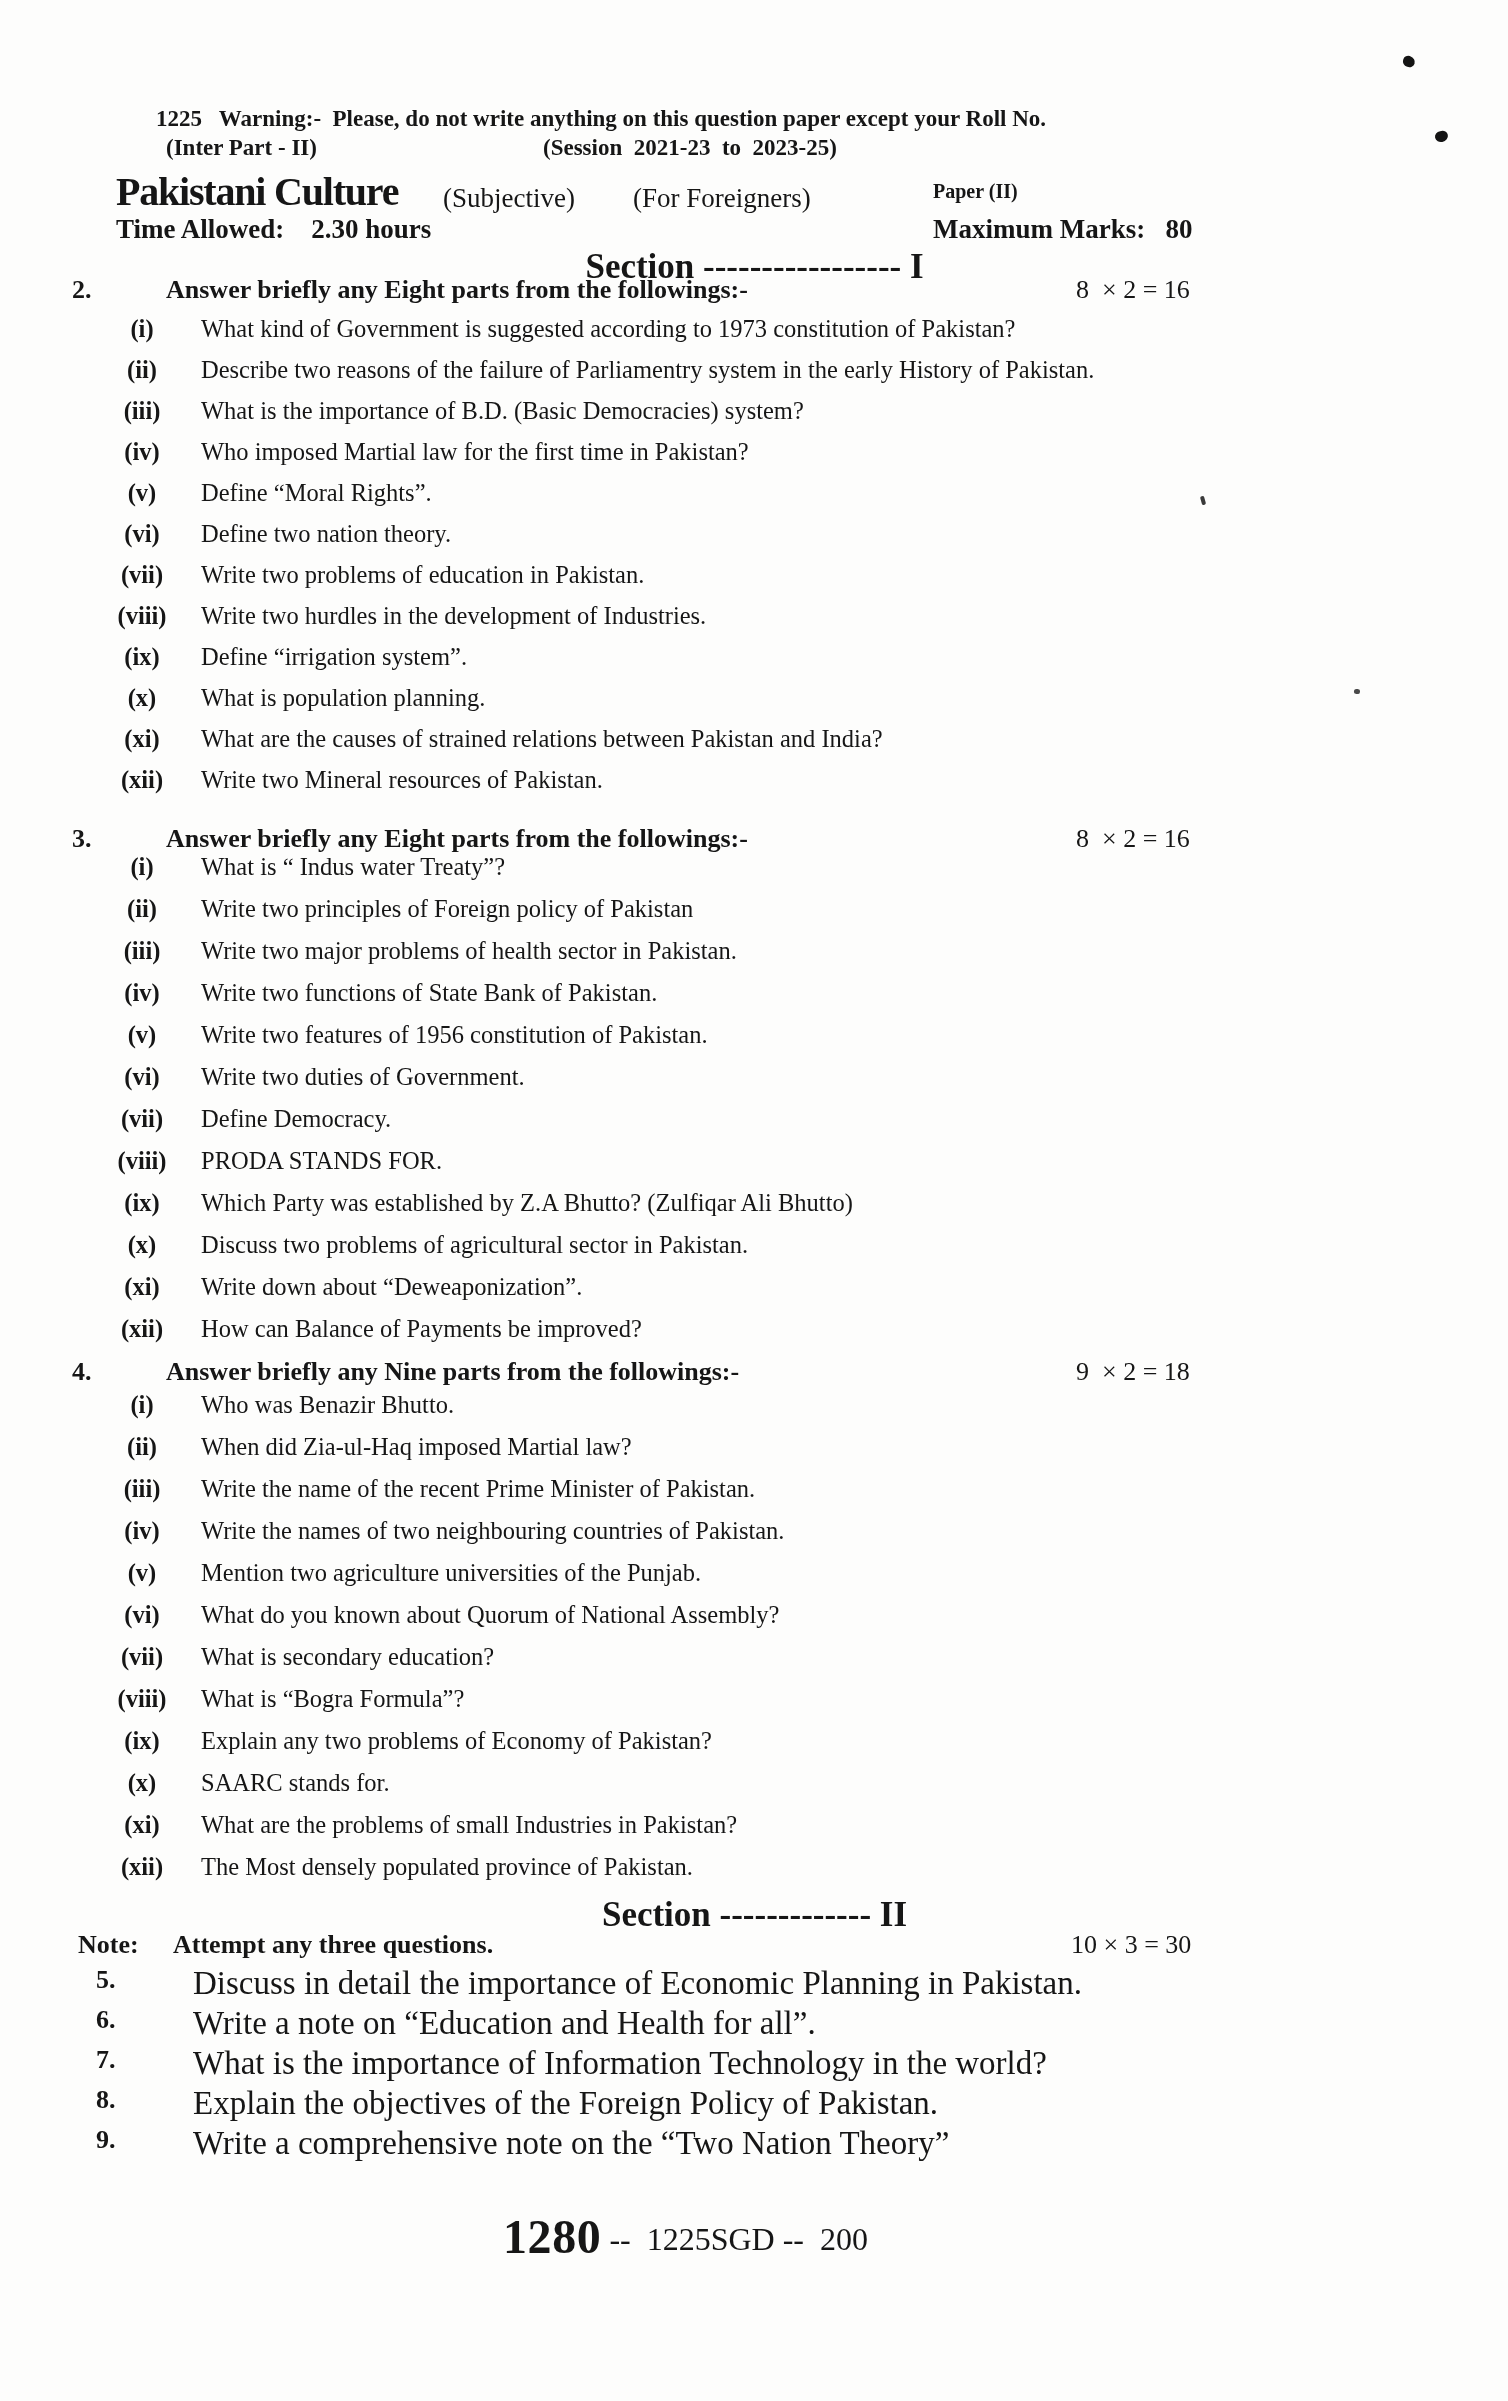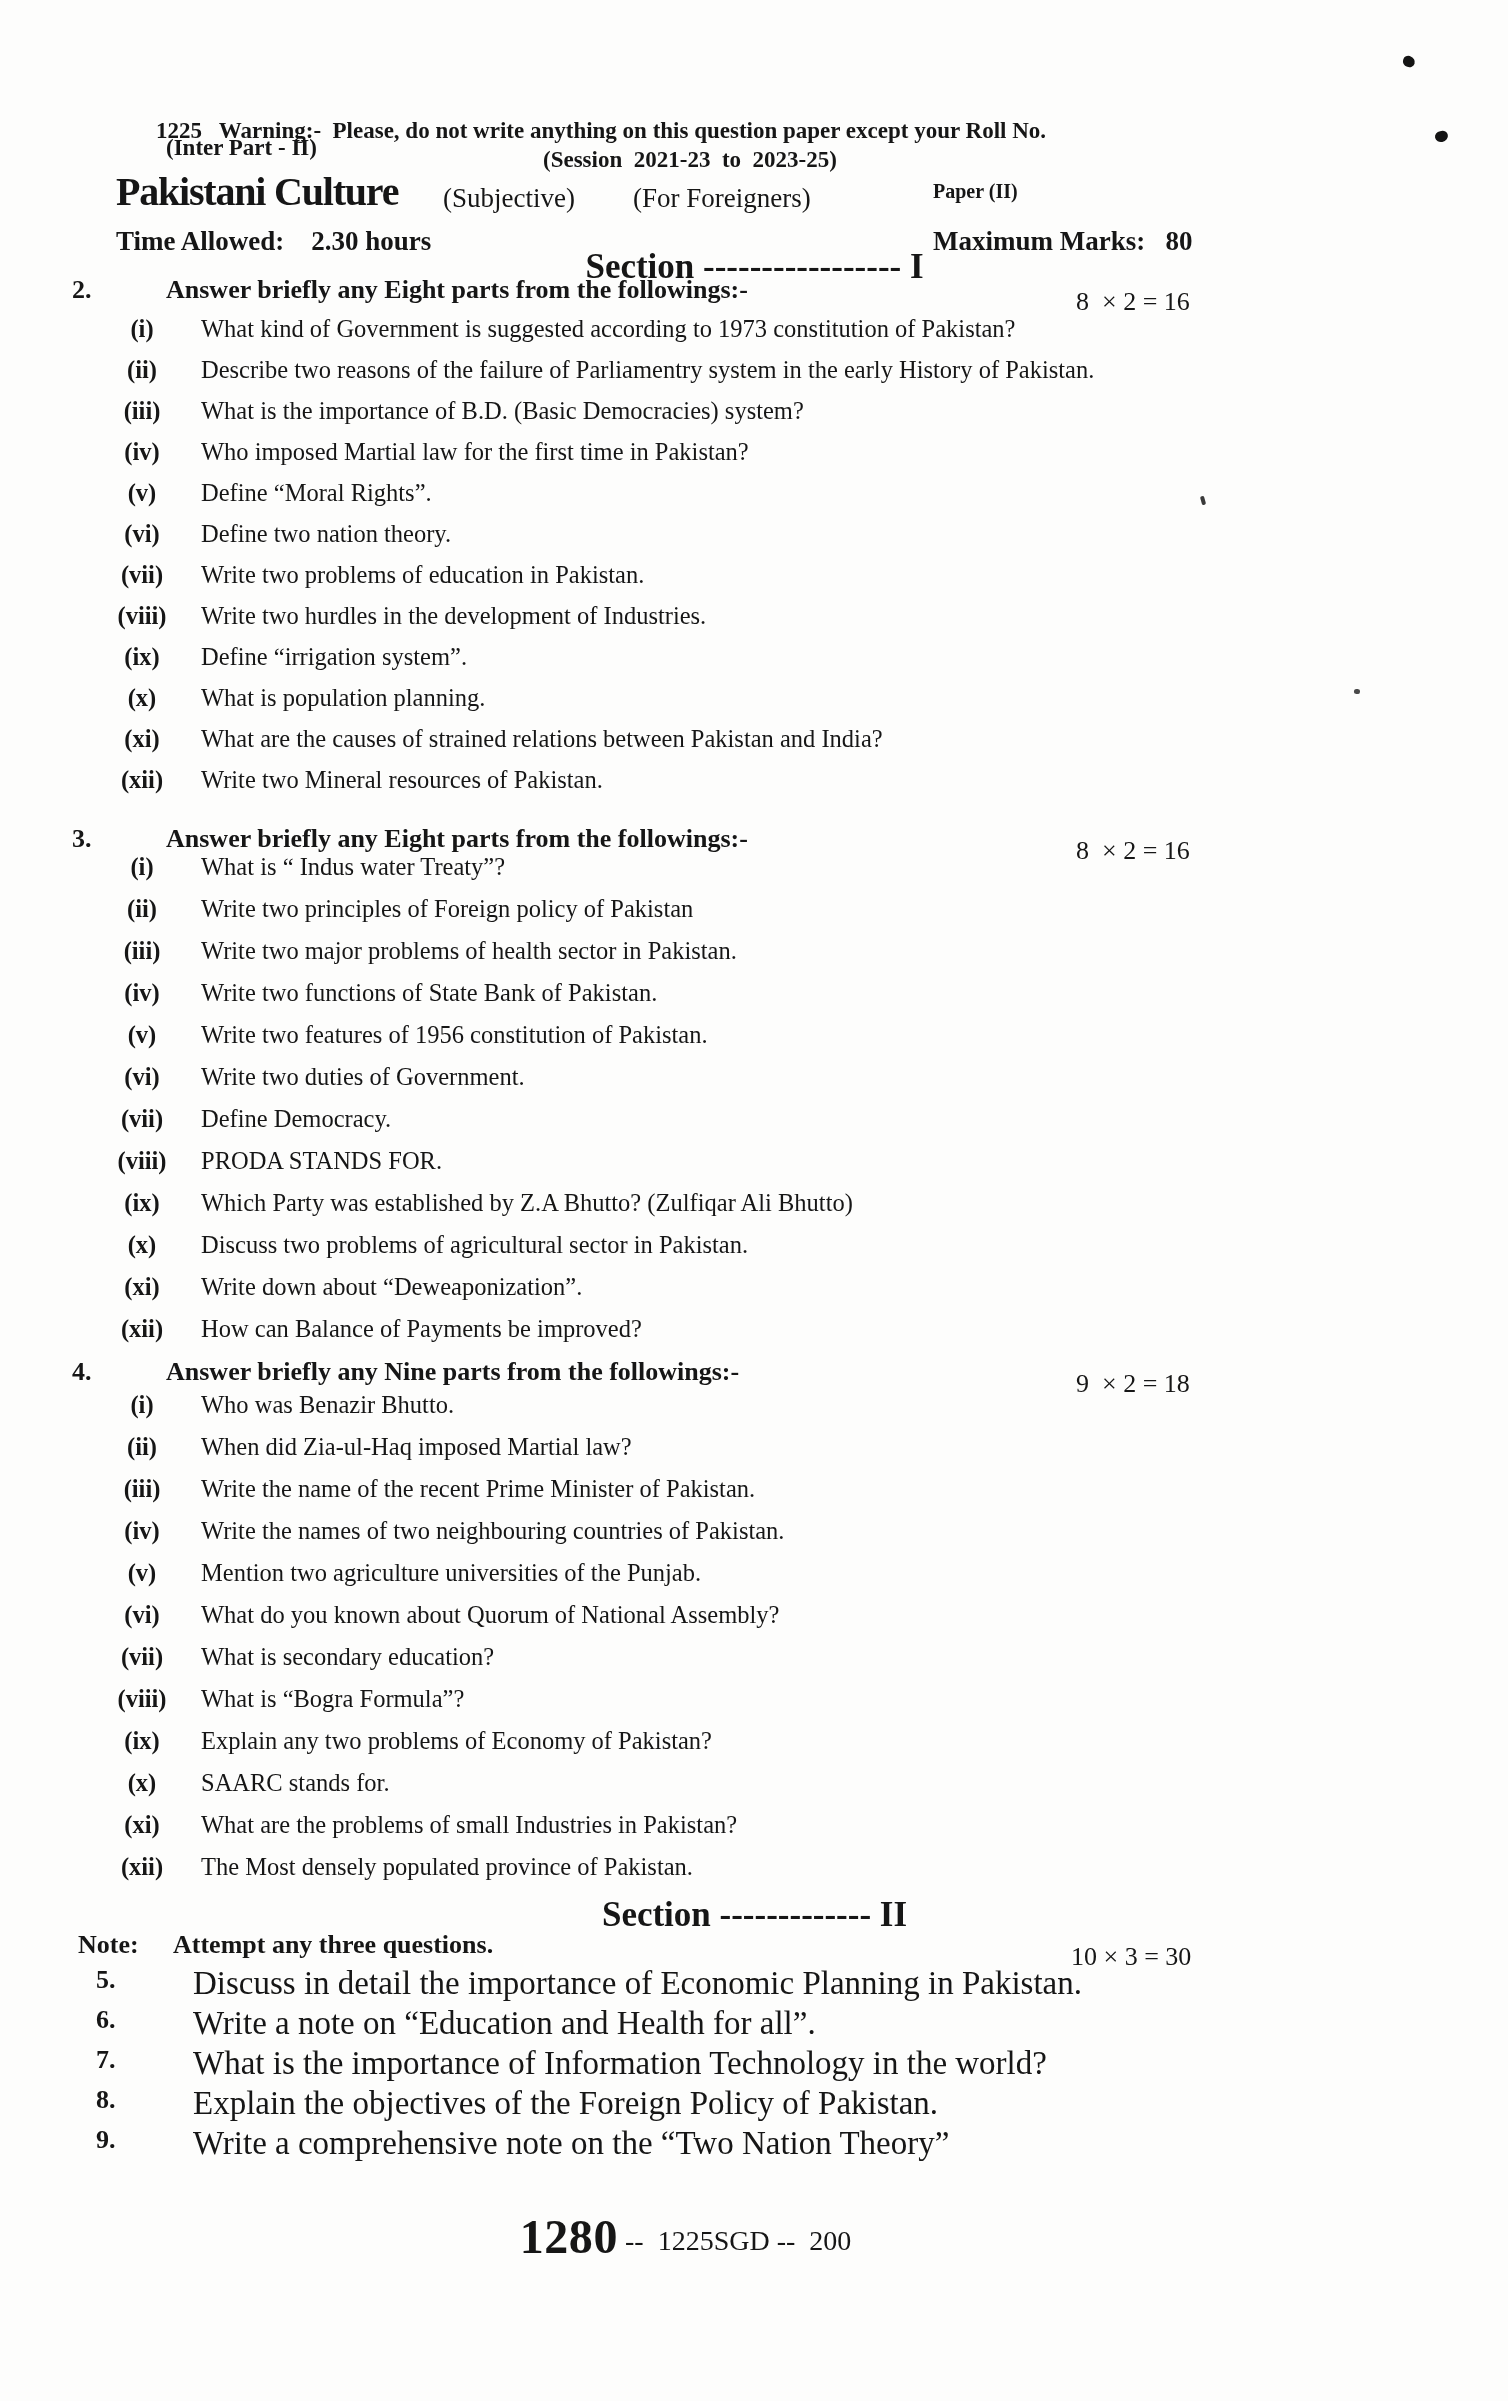--- a/index.html
+++ b/index.html
@@ -7,21 +7,21 @@
     position:relative;
     width:1509px;
     height:2401px;
     background:#fdfdfc;
     color:#161616;
     font-family:"Liberation Serif", serif;
     overflow:hidden;
   }
   .abs{position:absolute;}
   .b{font-weight:bold;}
-  .pre{white-space:pre;margin-top:12px;}
+  .pre{white-space:pre;}
 
   
   .warning{top:106px;left:156px;font-size:23px;}
   .meta-part{top:135px;left:166px;font-size:23px;}
   .meta-session{top:135px;left:543px;font-size:23px;}
   .title{top:168px;left:116px;font-size:40px;letter-spacing:-1.2px;}
   .subtitle1{top:183px;left:443px;font-size:27px;}
   .subtitle2{top:183px;left:633px;font-size:27px;}
   .paper{top:180px;left:933px;font-size:20px;}
   .time{top:214px;left:116px;font-size:27px;}
@@ -60,21 +60,21 @@
   
   #lq-list{top:1965px;}
   #lq-list .row{height:40px;}
   .lq-num{position:absolute;left:96px;font-weight:bold;font-size:26px;}
   .lq-text{position:absolute;left:193px;font-size:33px;white-space:nowrap;}
 
   
   .footer{top:2209px;left:0;right:0;text-align:center;}
   .footer-inner{display:inline-block;transform:translateX(-69px);}
   .footer-code{font-size:48px;font-weight:bold;letter-spacing:0.6px;vertical-align:-3.5px;}
-  .footer-suffix{font-size:28px;}
+  .footer-suffix{font-size:32px;}
 
   
   .ink{position:absolute;background:#141414;}
   .dot-a{left:1403px;top:56px;width:11.7px;height:10.5px;border-radius:45% 55% 50% 50%;transform:rotate(18deg);}
   .dot-b{left:1435px;top:131px;width:13px;height:11px;border-radius:50% 45% 55% 50%;transform:rotate(-12deg);}
   .tick-a{left:1201px;top:496px;width:4.1px;height:8.8px;border-radius:1.8px;background:#3a3a3a;transform:rotate(-16deg);}
   .tick-b{left:1354px;top:689px;width:6.4px;height:4.7px;border-radius:40%;background:#4a4a4a;transform:rotate(8deg);}
 </style>
 </head>
 <body>

